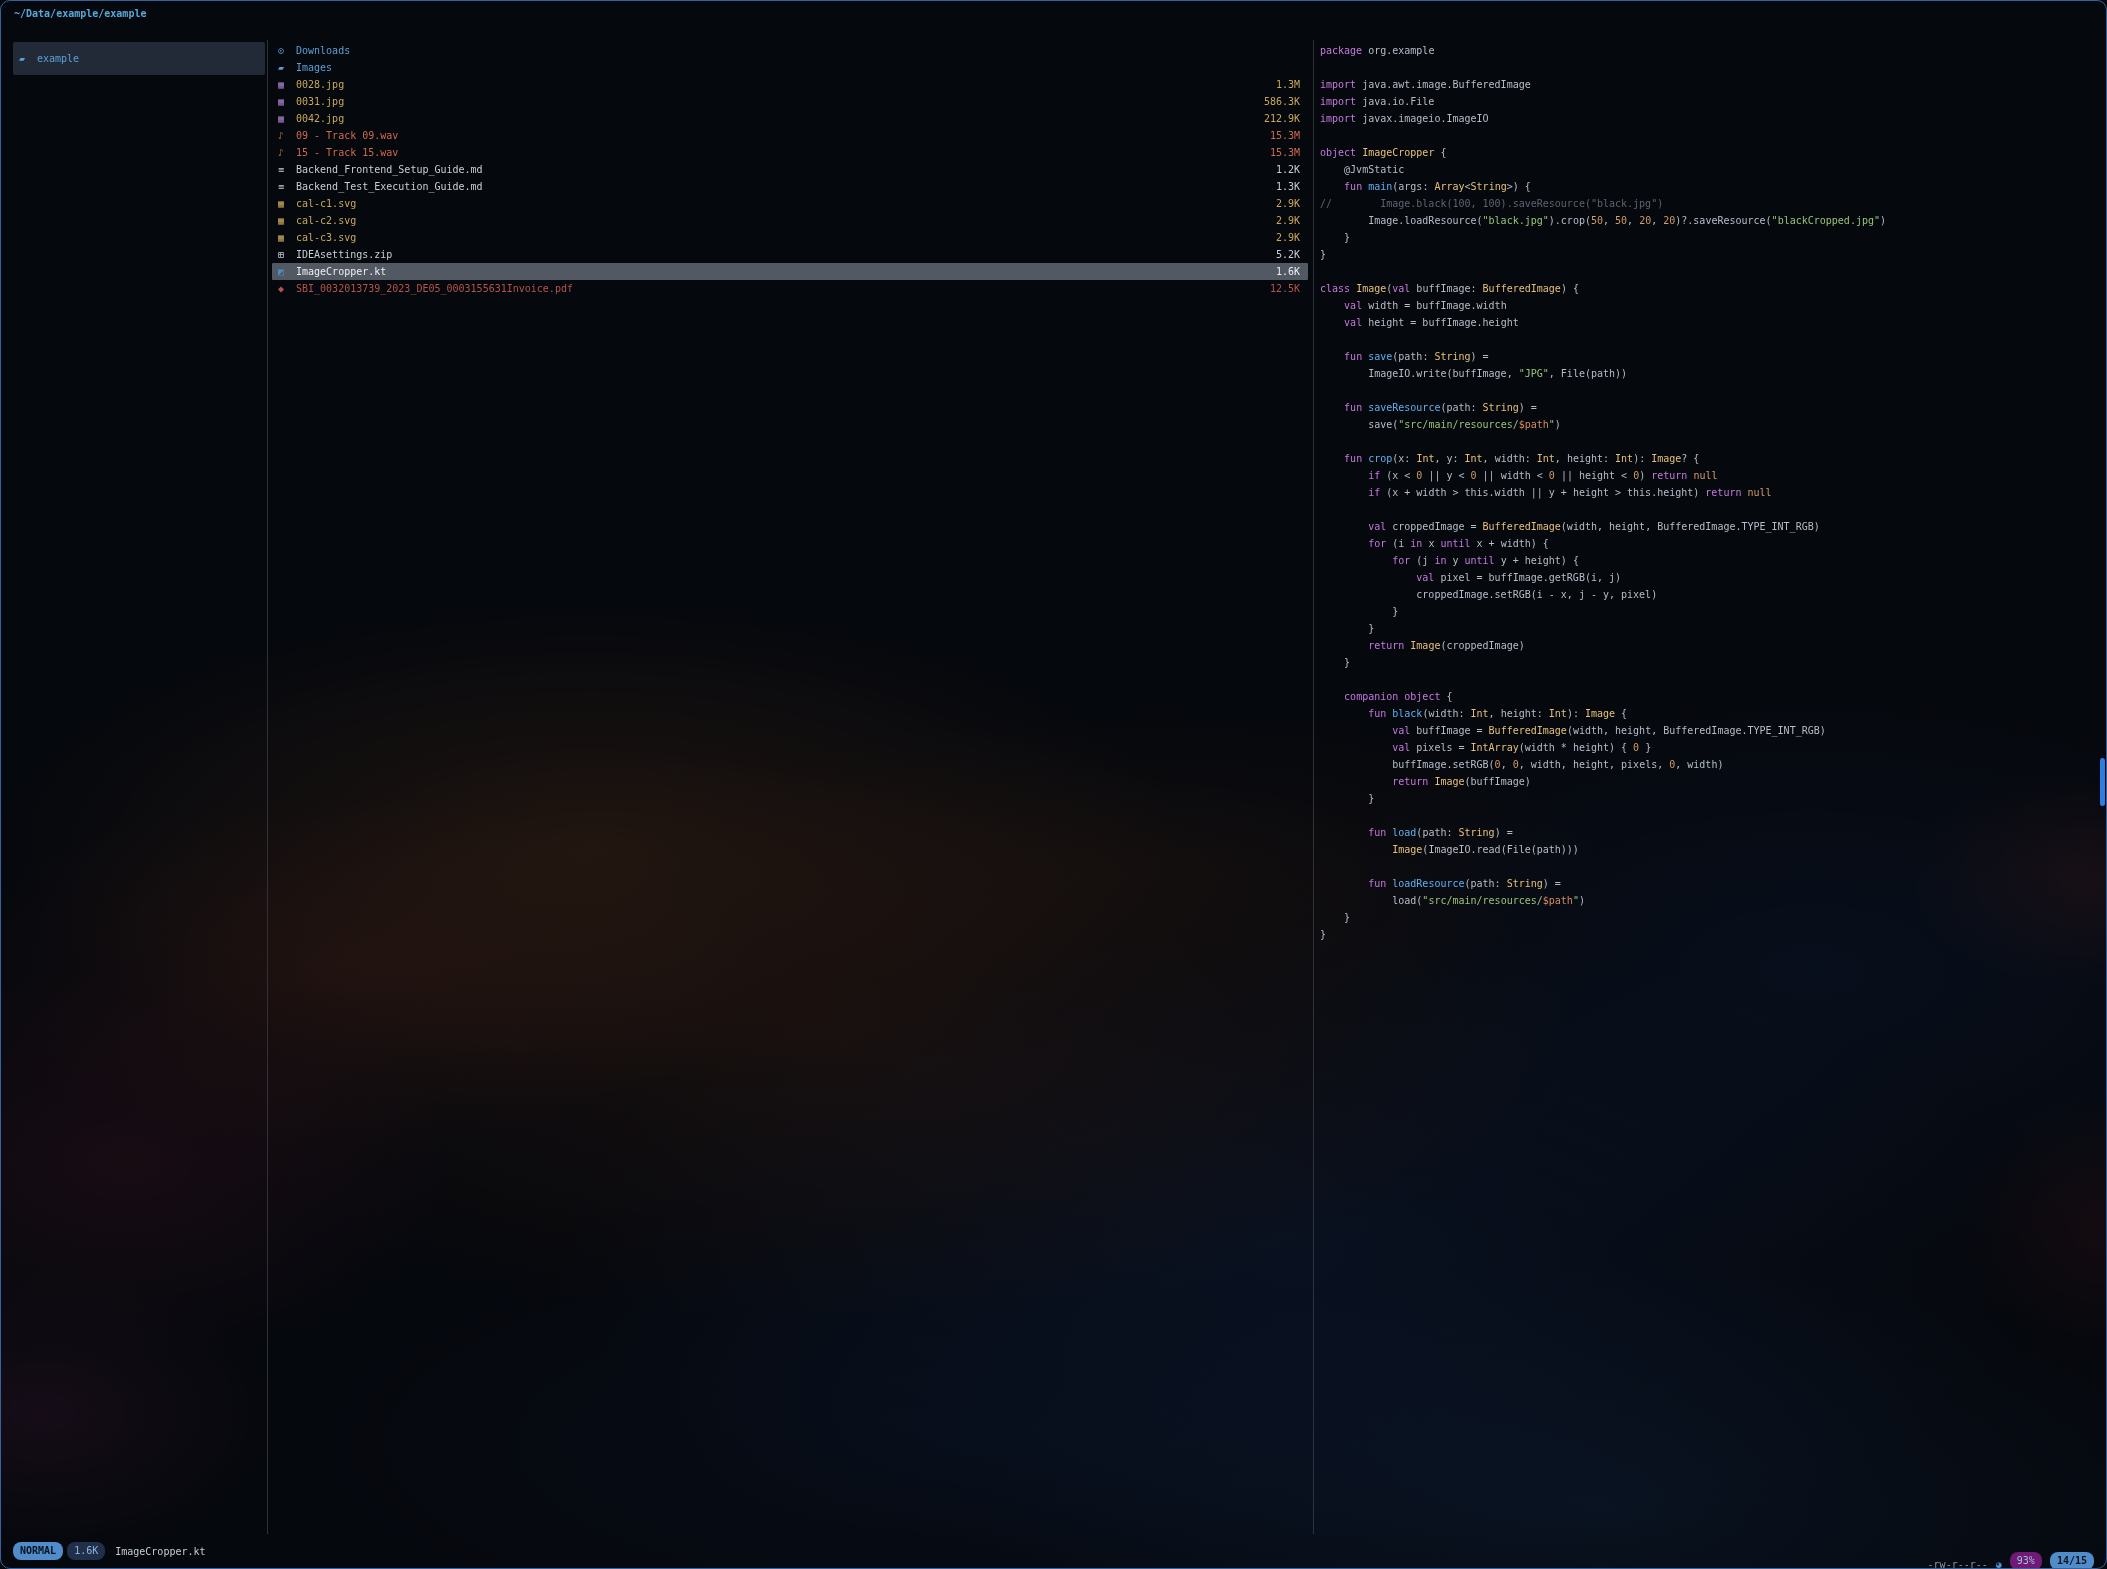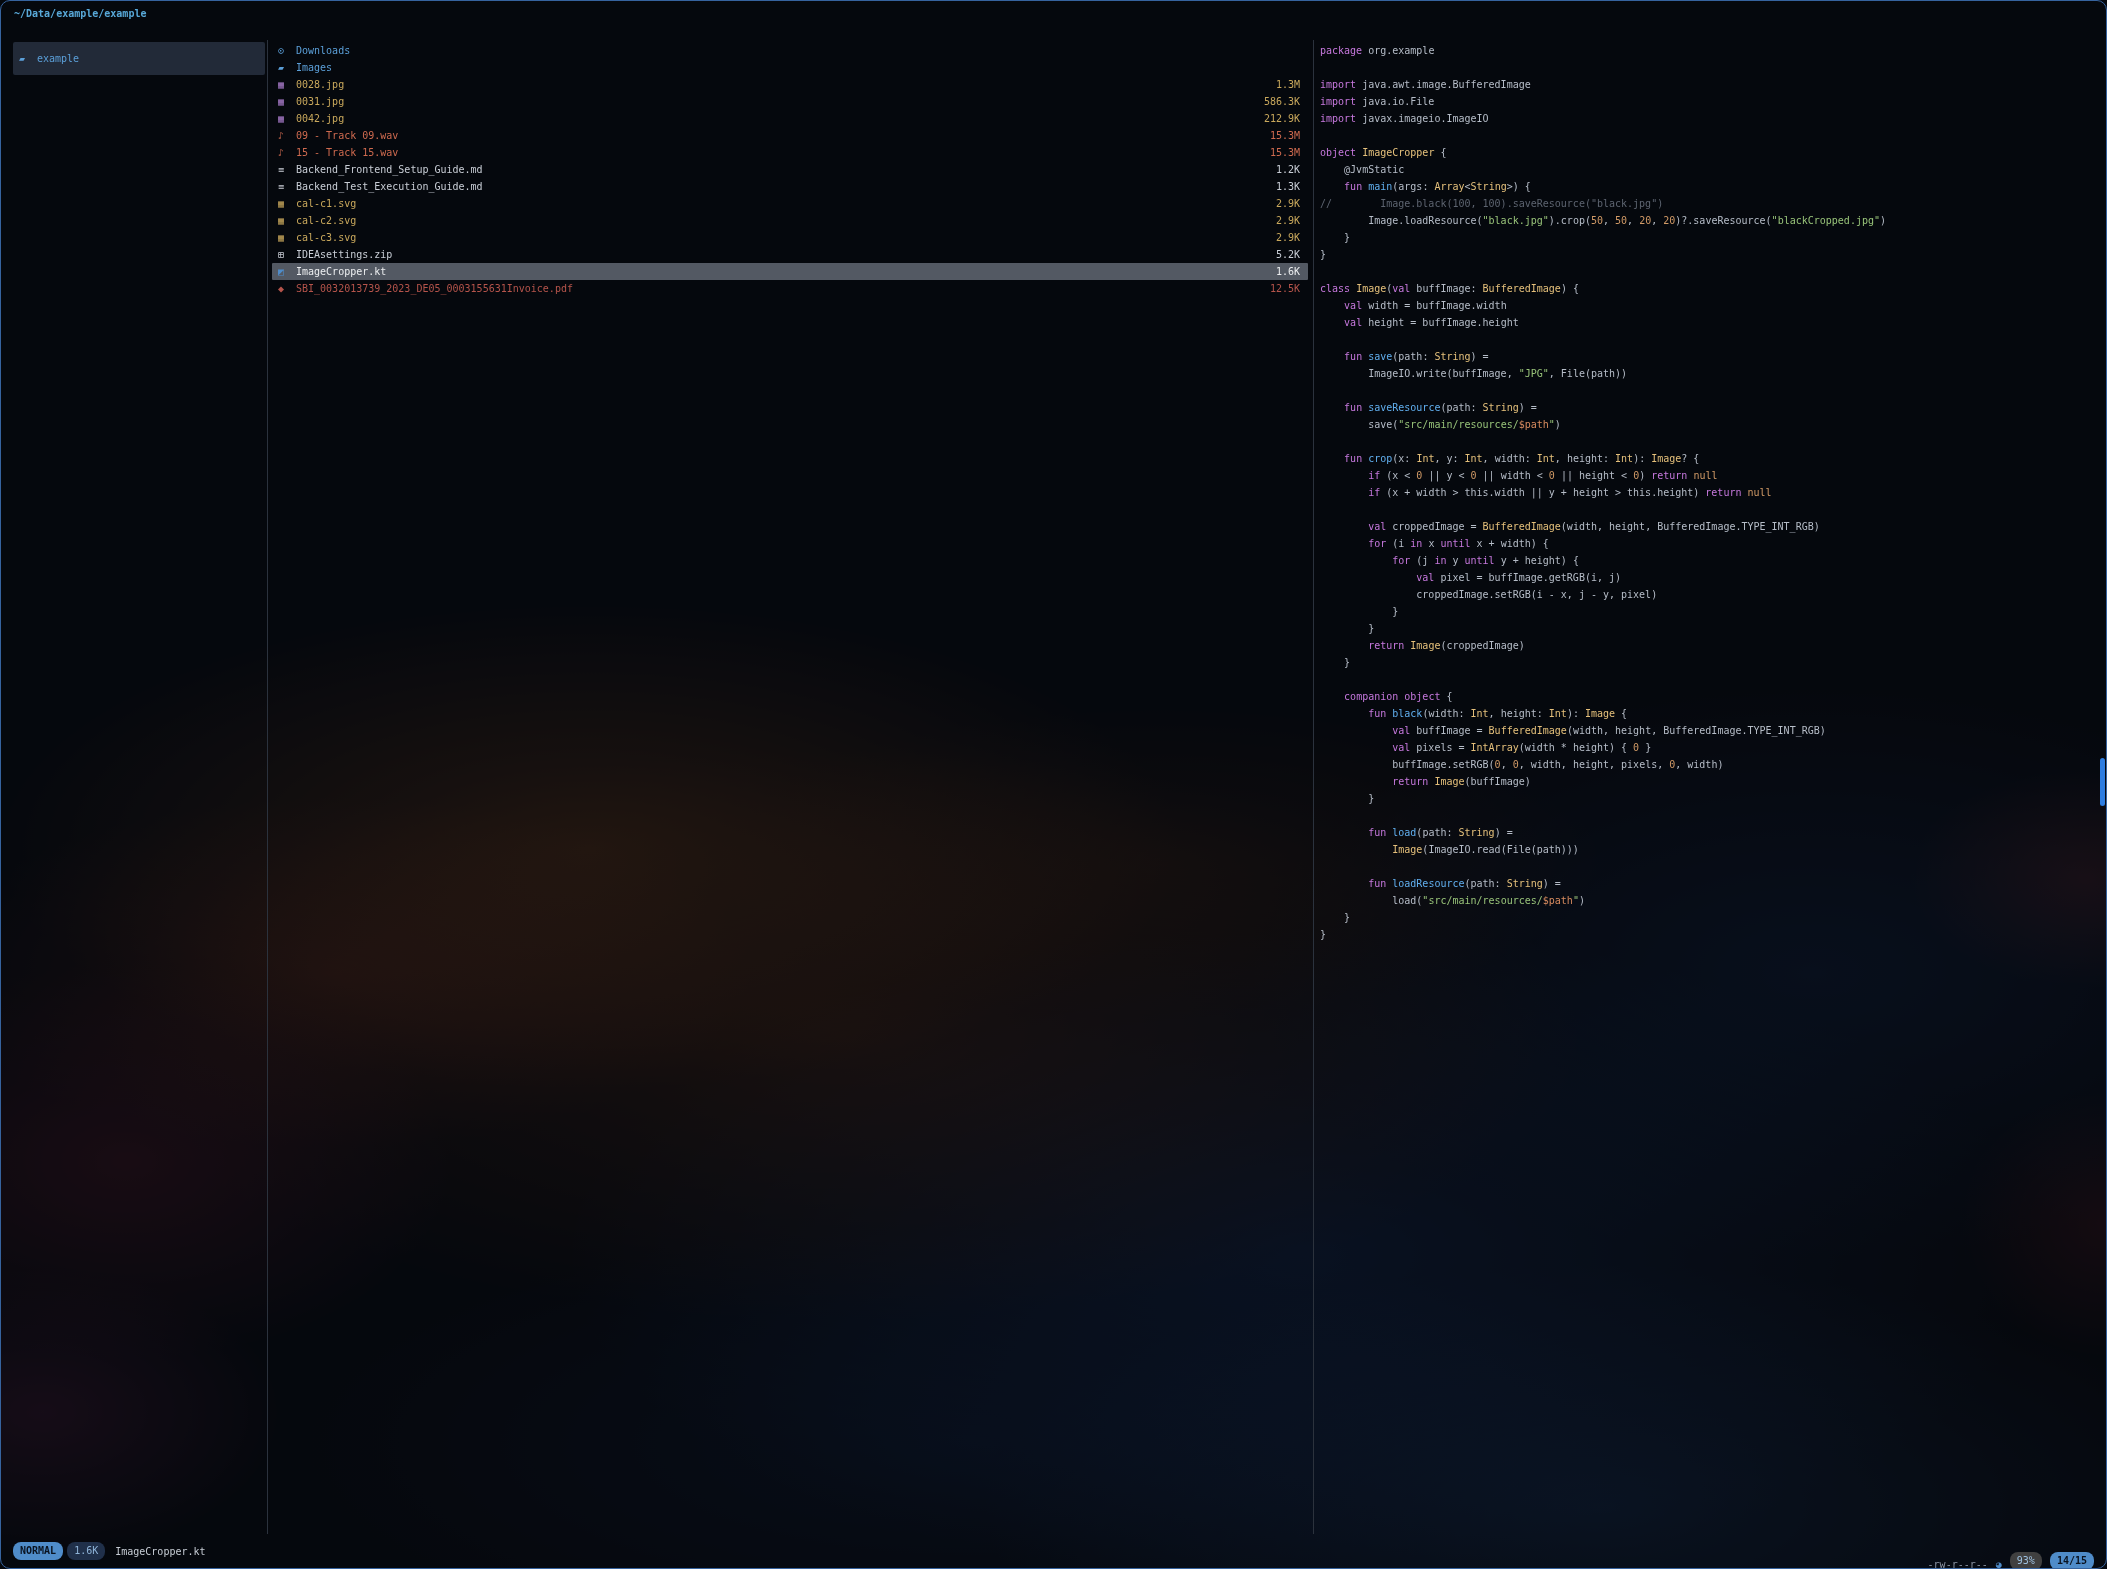--- a/index.html
+++ b/index.html
@@ -67,21 +67,21 @@
   .tok-p{color:#b6bdc8;}
 
   .status-bar{position:absolute;left:13px;right:13px;top:1541px;height:20px;display:flex;align-items:center;}
   .badge{display:inline-block;padding:1px 7px;border-radius:8px;line-height:16px;}
   .badge.mode{background:#4f8cc9;color:#0a1320;font-weight:bold;}
   .badge.size{background:#20304a;color:#8fb4d8;margin-left:4px;}
   .status-filename{color:#c6ccd4;margin-left:10px;}
   .status-right{margin-left:auto;display:flex;align-items:flex-end;gap:8px;}
   .perms{color:#8a93a2;}
   .picon{color:#4f8cc9;}
-  .badge.pct{background:#404040;color:#9ec1e0;margin-top:20px;}
+  .badge.pct{background:#701a75;color:#9ec1e0;margin-top:20px;}
   .badge.pos{background:#4f8cc9;color:#0a1320;font-weight:bold;}
 
   .scroll-thumb{position:absolute;right:2px;top:758px;width:5px;height:48px;background:#2e7de0;border-radius:3px;z-index:8;}
 </style>
 </head>
 <body>
 
 <div class="wallpaper"></div>
 <div class="overlay"></div>
 

